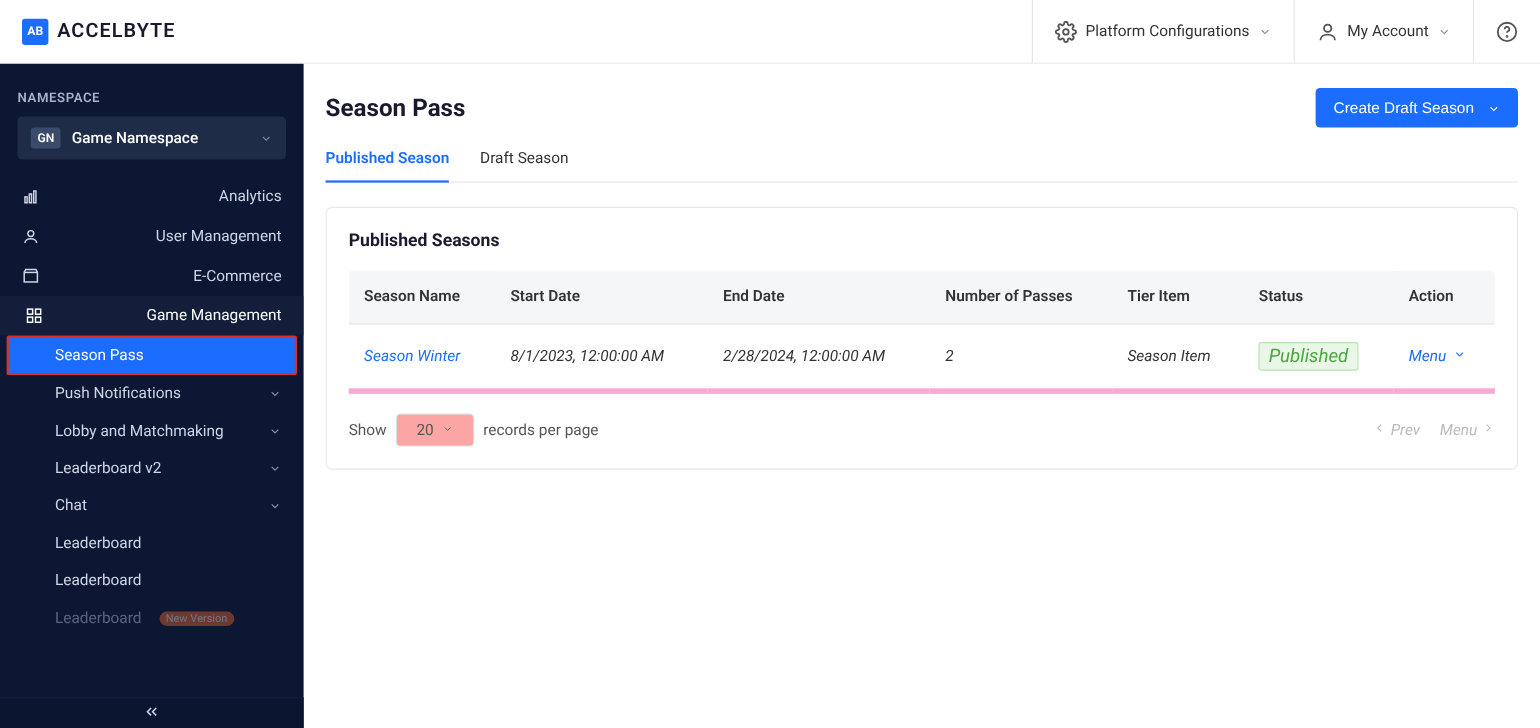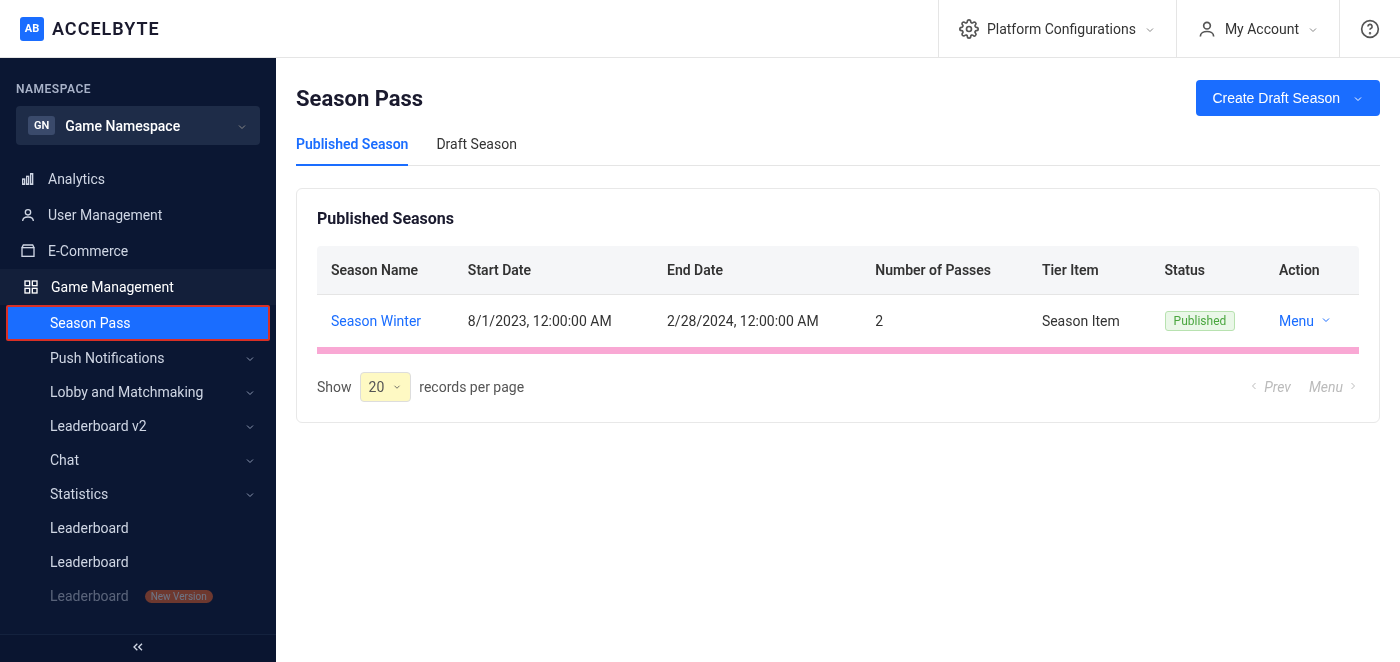--- a/index.html
+++ b/index.html
@@ -22,21 +22,21 @@
 
 .sidebar { width: 276px; background: #0b1733; color: #cfd6e4; display: flex; flex-direction: column; position: relative; }
 .sidebar-scroll { overflow-y: auto; flex: 1; padding-bottom: 10px; }
 .sidebar-scroll::-webkit-scrollbar { width: 8px; }
 .sidebar-scroll::-webkit-scrollbar-track { background: #14223e; }
 .sidebar-scroll::-webkit-scrollbar-thumb { background: #3a4a6b; border-radius: 4px; }
 .ns-label { padding: 24px 16px 10px; font-size: 12px; font-weight: 600; color: #a8b2c8; letter-spacing: 0.5px; }
 .ns-select { margin: 0 16px 16px; background: #1e2c48; border-radius: 4px; padding: 10px 12px; display: flex; align-items: center; gap: 10px; cursor: pointer; }
 .ns-badge { background: #3a4a6b; color: #fff; font-size: 11px; font-weight: 600; padding: 3px 6px; border-radius: 3px; }
 .ns-name { flex: 1; color: #fff; font-weight: 500; }
-.side-item { display: flex; align-items: center; gap: 12px; padding: 10px 20px; cursor: pointer; color: #cfd6e4; }
+.side-item { display: flex; align-items: center; gap: 12px; padding: 10px 20px; cursor: pointer; color: #cfd6e4; text-align: right; }
 .side-item .side-icon { width: 16px; height: 16px; flex: 0 0 16px; }
 .side-item .side-label { flex: 1; }
 .side-item.active-parent { background: #131f3a; color: #fff; border-left: 3px solid transparent; }
 .side-sub { display: flex; align-items: center; gap: 10px; padding: 9px 20px 9px 50px; cursor: pointer; color: #cfd6e4; }
 .side-sub .chev { width: 12px; height: 12px; color: #8a96b0; margin-left: auto; }
 .side-sub.selected { background: #1a6dff; color: #fff; border: 2px solid #d93025; margin: 0 6px 0 6px; padding: 8px 14px 8px 42px; border-radius: 2px; }
 .side-pill { background: #ff6a2b; color: #fff; font-size: 10px; padding: 1px 6px; border-radius: 8px; margin-left: 6px; }
 .sidebar-collapse { height: 28px; background: #0a1530; display: flex; align-items: center; justify-content: center; cursor: pointer; border-top: 1px solid #14223e; }
 .sidebar-collapse svg { width: 16px; height: 16px; color: #cfd6e4; }
 
@@ -52,28 +52,28 @@
 
 .panel { border: 1px solid #e8e8e8; border-radius: 6px; padding: 20px; }
 .panel-title { font-size: 16px; font-weight: 700; margin-bottom: 18px; }
 
 .tbl { width: 100%; border-collapse: collapse; }
 .tbl th, .tbl td { text-align: left; padding: 16px 14px; font-size: 14px; }
 .tbl thead tr { background: #f5f6f8; }
 .tbl th { font-weight: 600; color: #333; border-bottom: 1px solid #e5e5e5; }
 .tbl th:first-child { border-top-left-radius: 4px; }
 .tbl th:last-child { border-top-right-radius: 4px; }
-.tbl td { border-bottom: 7px solid #f9a8d4; color: #333; }
+.tbl td { border-bottom: 5px solid #f9a8d4; color: #333; font-style: italic; }
 .link { color: #1a6dff; cursor: pointer; }
-.badge-pub { display: inline-block; background: #eaf7e8; color: #4aa63f; border: 1px solid #b8e2b0; border-radius: 3px; padding: 2px 8px; font-size: 12px; }
+.badge-pub { display: inline-block; background: #eaf7e8; color: #4aa63f; border: 1px solid #b8e2b0; border-radius: 3px; padding: 2px 8px; font-size: 17px; }
 .menu-cell { color: #1a6dff; display: flex; align-items: center; gap: 6px; cursor: pointer; }
 
 .pager { display: flex; align-items: center; justify-content: space-between; margin-top: 18px; color: #555; }
 .pager-left { display: flex; align-items: center; gap: 8px; }
-.sel { border: 1px solid #ddd; border-radius: 4px; padding: 6px 8px; display: flex; align-items: center; gap: 8px; cursor: pointer; background: #fef9c3; justify-content: space-between; }
+.sel { border: 1px solid #ddd; border-radius: 4px; padding: 6px 18px; display: flex; align-items: center; gap: 8px; cursor: pointer; background: #fca5a5; justify-content: space-between; }
 .pager-right { display: flex; align-items: center; gap: 18px; color: #bbb; }
 .pager-btn { display: flex; align-items: center; gap: 4px; cursor: default; font-style: italic; }
 </style>
 </head>
 <body>
 
 <div class="header">
   <div class="logo-wrap">
     <div class="logo-badge">AB</div>
     <div class="logo-text">ACCELBYTE</div>
@@ -190,26 +190,20 @@
             </svg></span>
       </div>
       <div class="side-sub">
         <span>Leaderboard v2</span>
         <span class="chev"><svg viewBox="0 0 24 24" width="12" height="12" fill="none" stroke="currentColor" stroke-width="2">
               <polyline points="6 9 12 15 18 9"></polyline>
             </svg></span>
       </div>
       <div class="side-sub">
         <span>Chat</span>
-        <span class="chev"><svg viewBox="0 0 24 24" width="12" height="12" fill="none" stroke="currentColor" stroke-width="2">
-              <polyline points="6 9 12 15 18 9"></polyline>
-            </svg></span>
-      </div>
-      <div class="side-sub">
-        <span>Statistics</span>
         <span class="chev"><svg viewBox="0 0 24 24" width="12" height="12" fill="none" stroke="currentColor" stroke-width="2">
               <polyline points="6 9 12 15 18 9"></polyline>
             </svg></span>
       </div>
       <div class="side-sub">
         <span>Leaderboard</span>
       </div>
       <div class="side-sub">
         <span>Leaderboard</span>
       </div>

